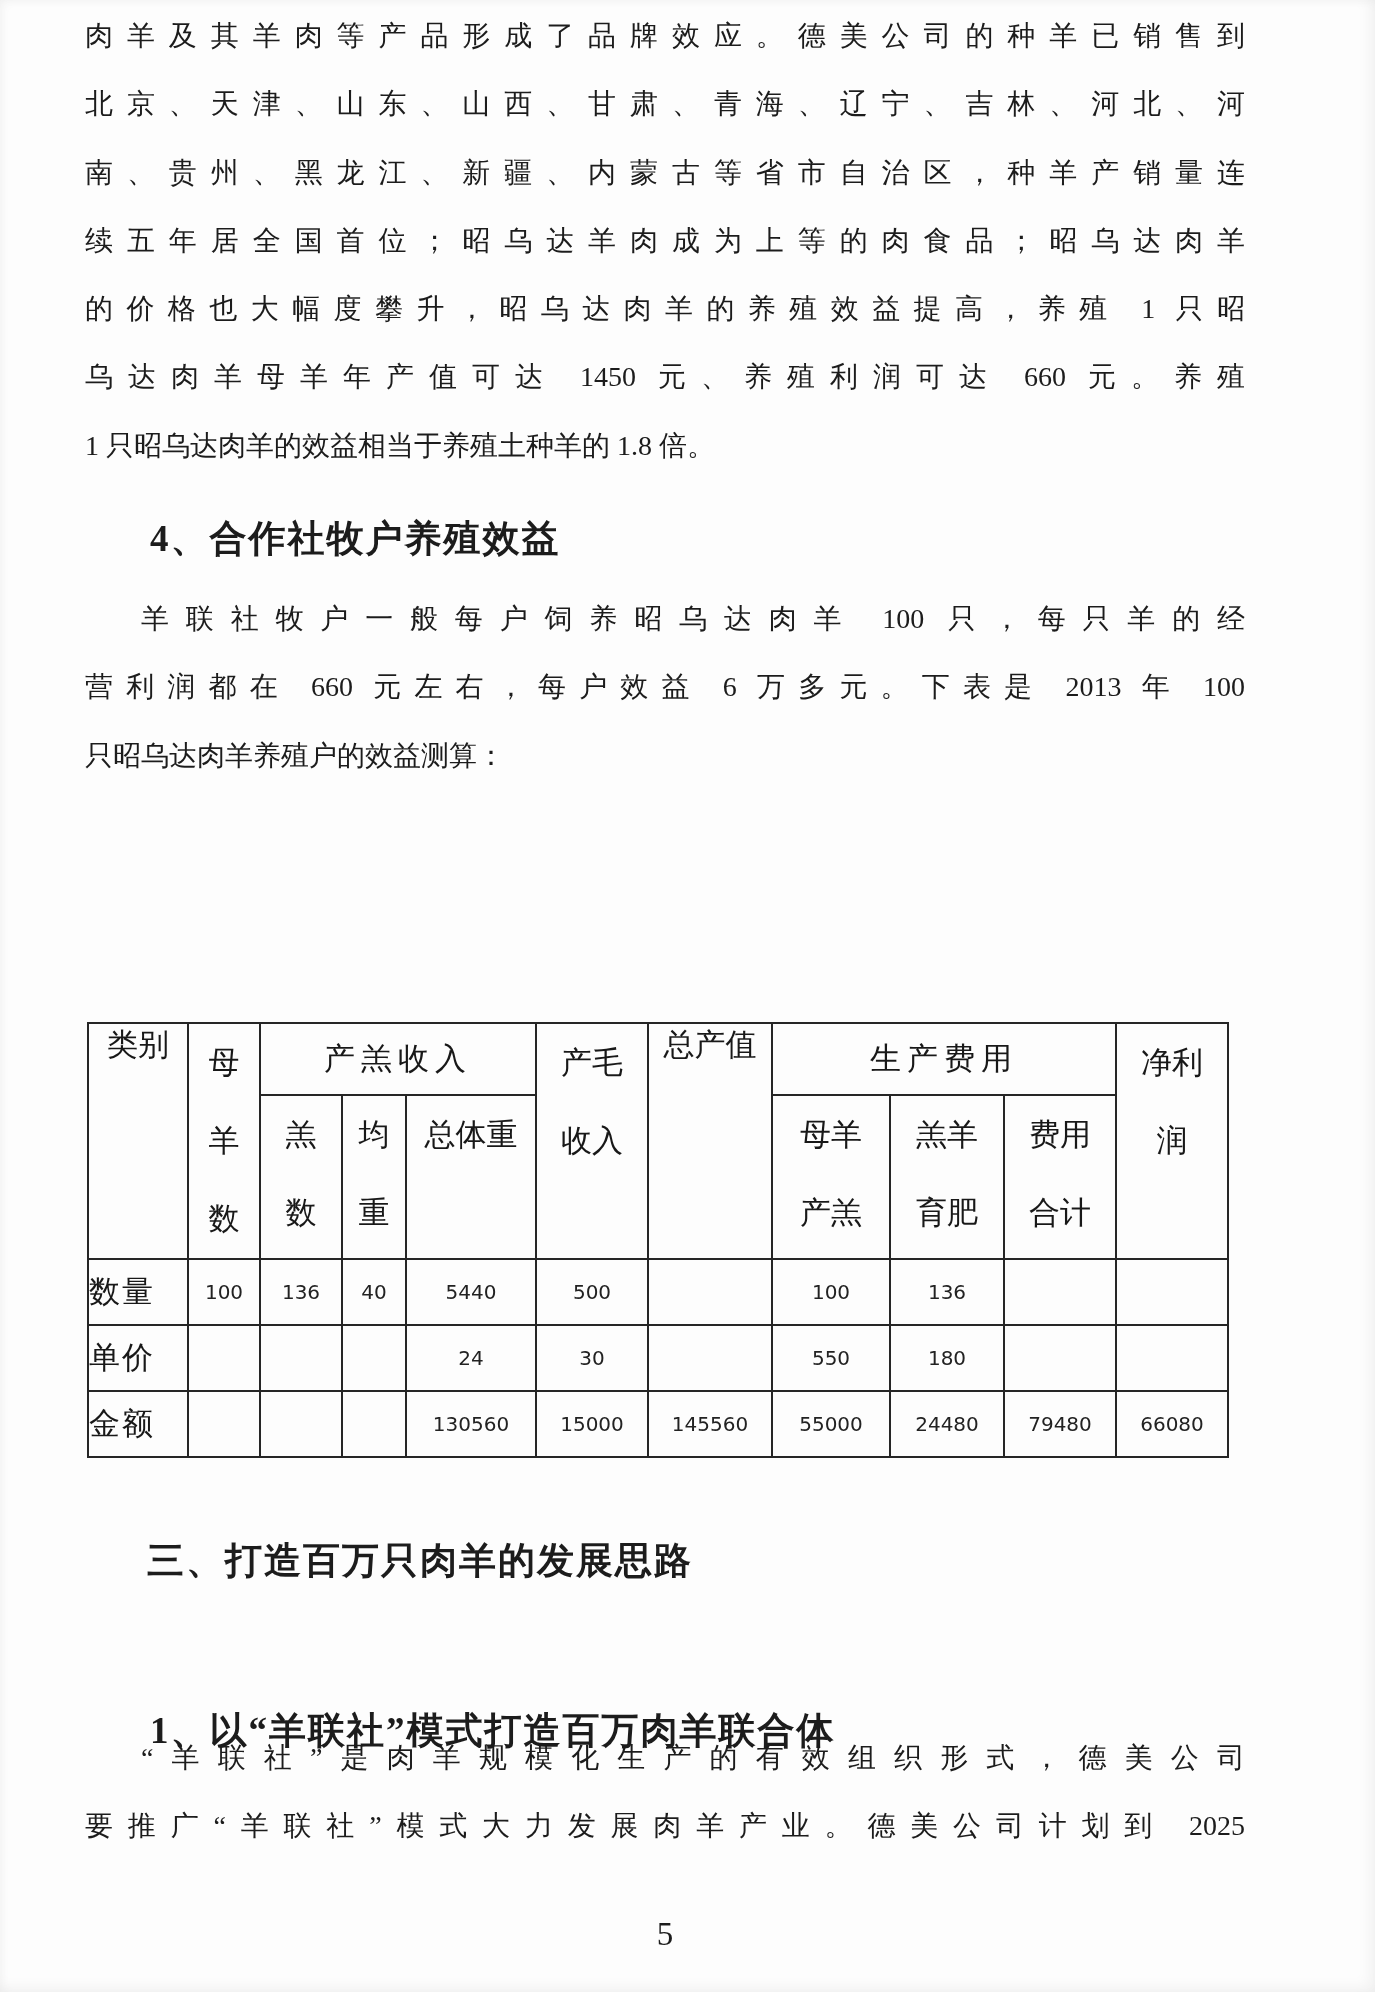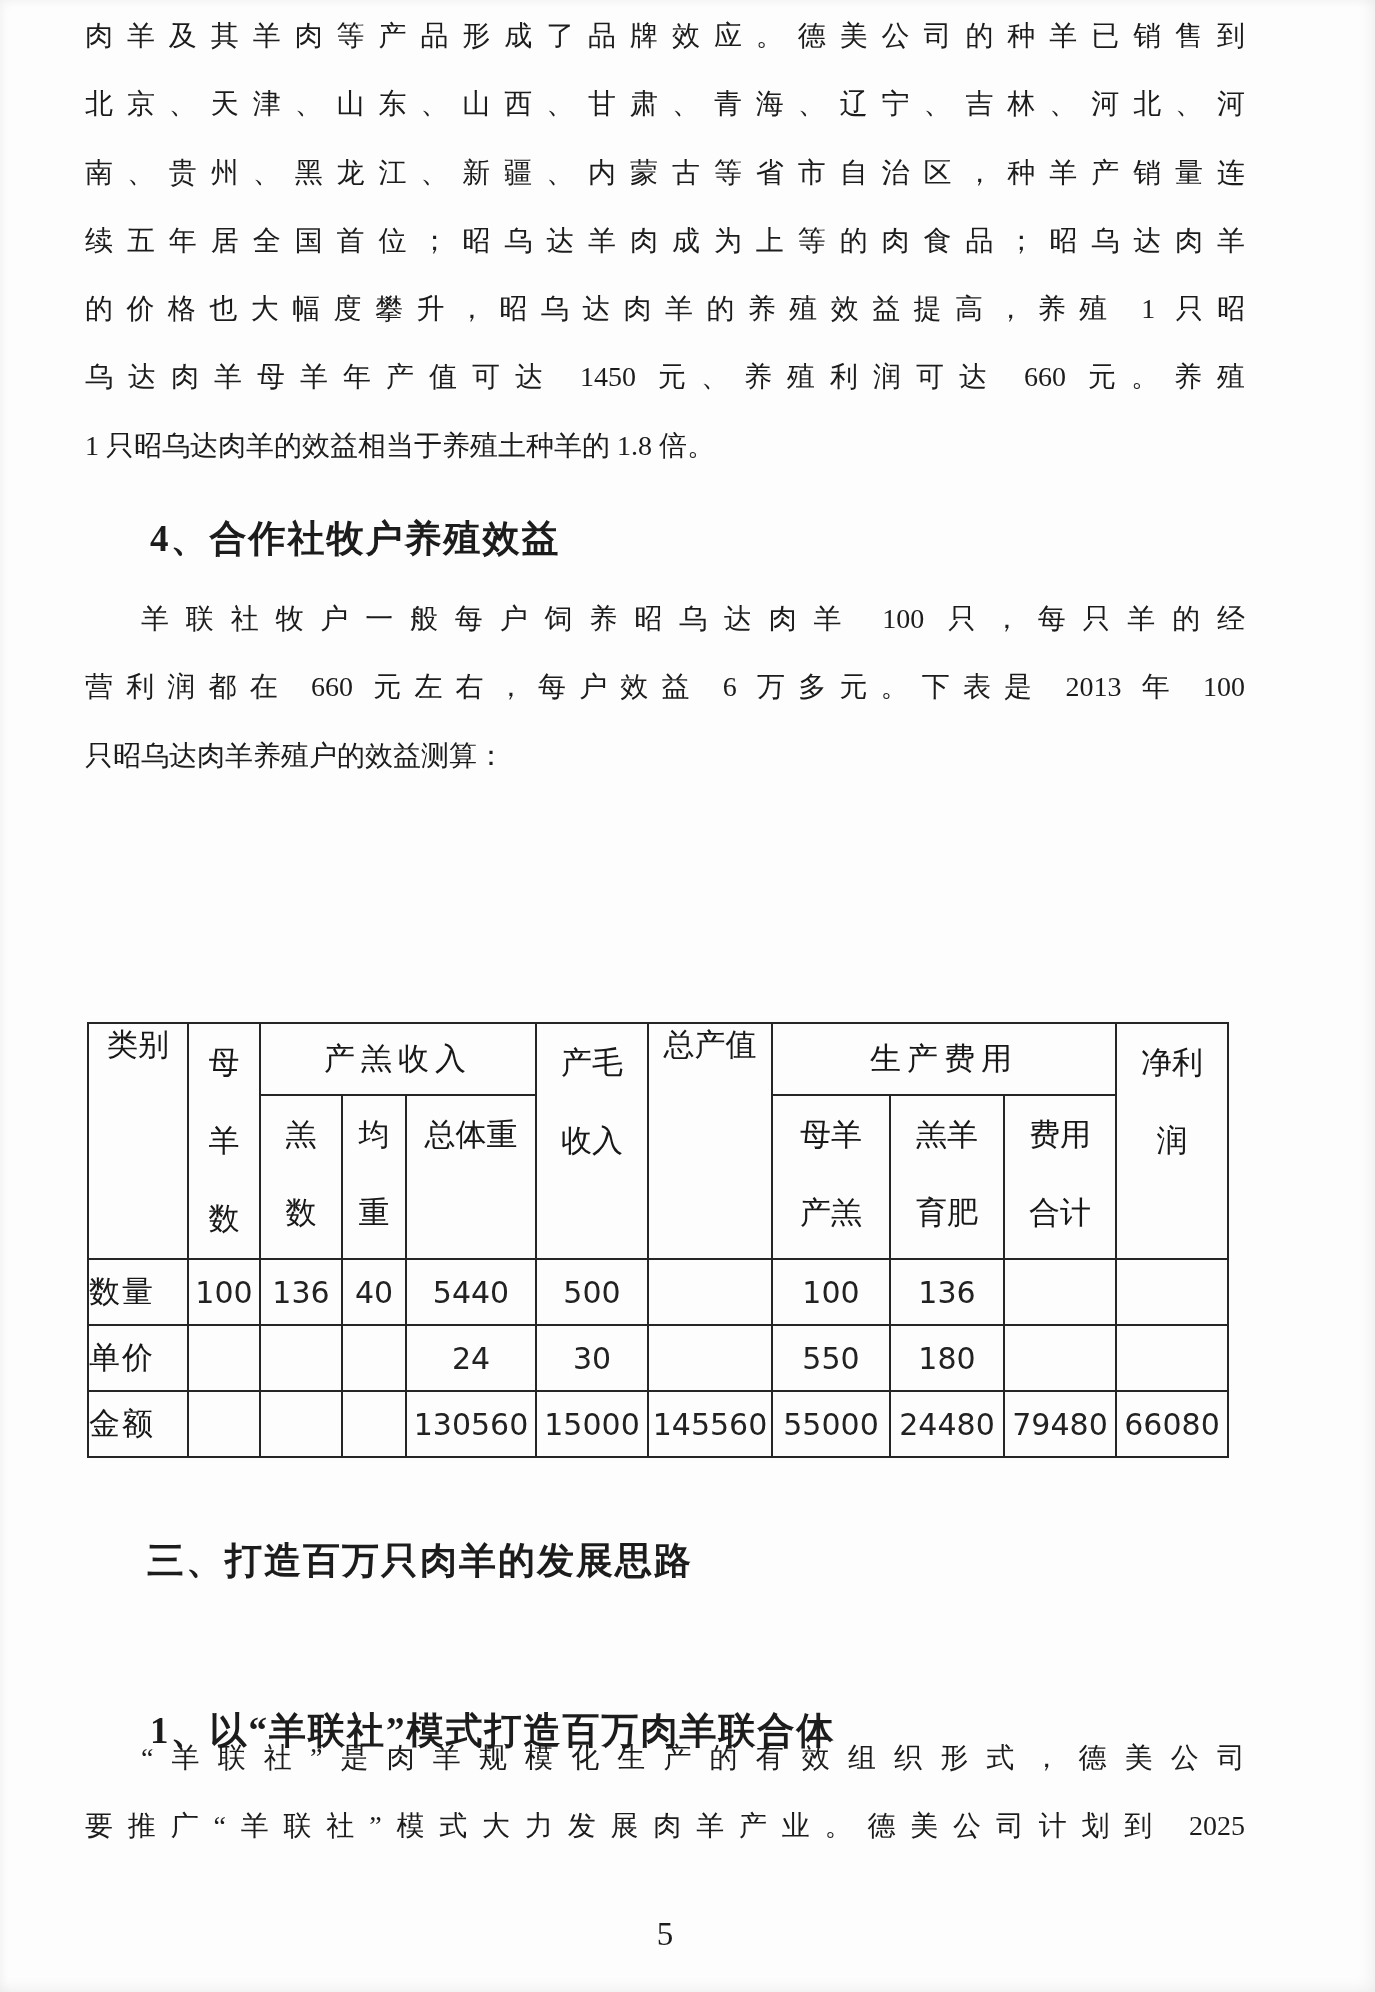--- a/index.html
+++ b/index.html
@@ -64,21 +64,21 @@
   th.group { text-align: center; vertical-align: middle; letter-spacing: 6px; }
   th.toptext { vertical-align: top; text-align: center; padding-top: 22px; margin-left: 16px; }
   th.stack { vertical-align: top; text-align: center; padding-top: 6px; }
   th.stack .sline { display: block; line-height: 78px; }
   th.stack2 { vertical-align: top; text-align: center; padding-top: 2px; }
   th.stack2 .sline { display: block; line-height: 78px; }
   td.rowlabel { text-align: left; padding-left: 12px; letter-spacing: 2px; }
   td.val {
     text-align: center;
     font-family: "DejaVu Sans", "Liberation Sans", sans-serif;
-    font-size: 30px;
+    font-size: 20px;
     color: #222;
   }
   .pagenum {
     position: absolute;
     left: 85px;
     width: 1160px;
     top: 1916px;
     text-align: center;
     font-size: 33px;
   }

